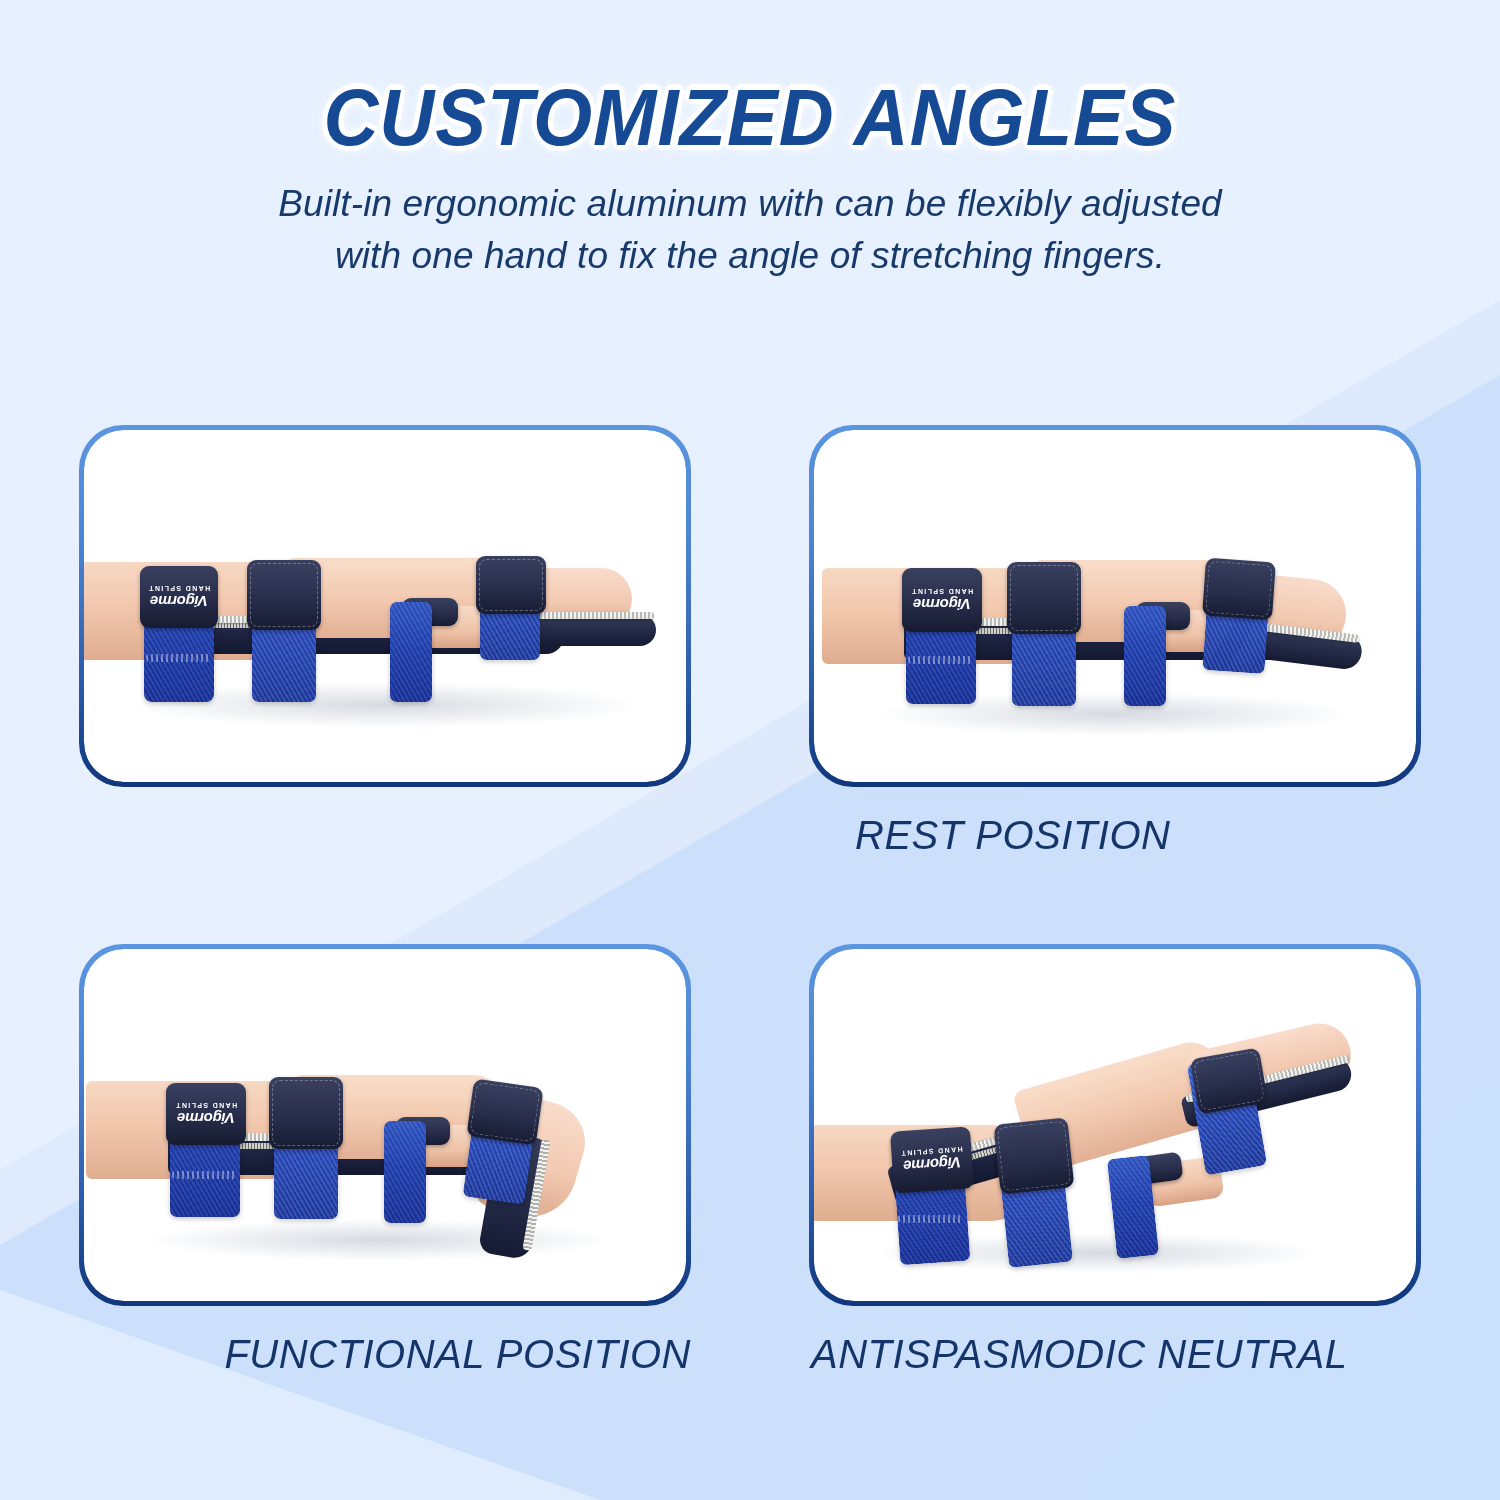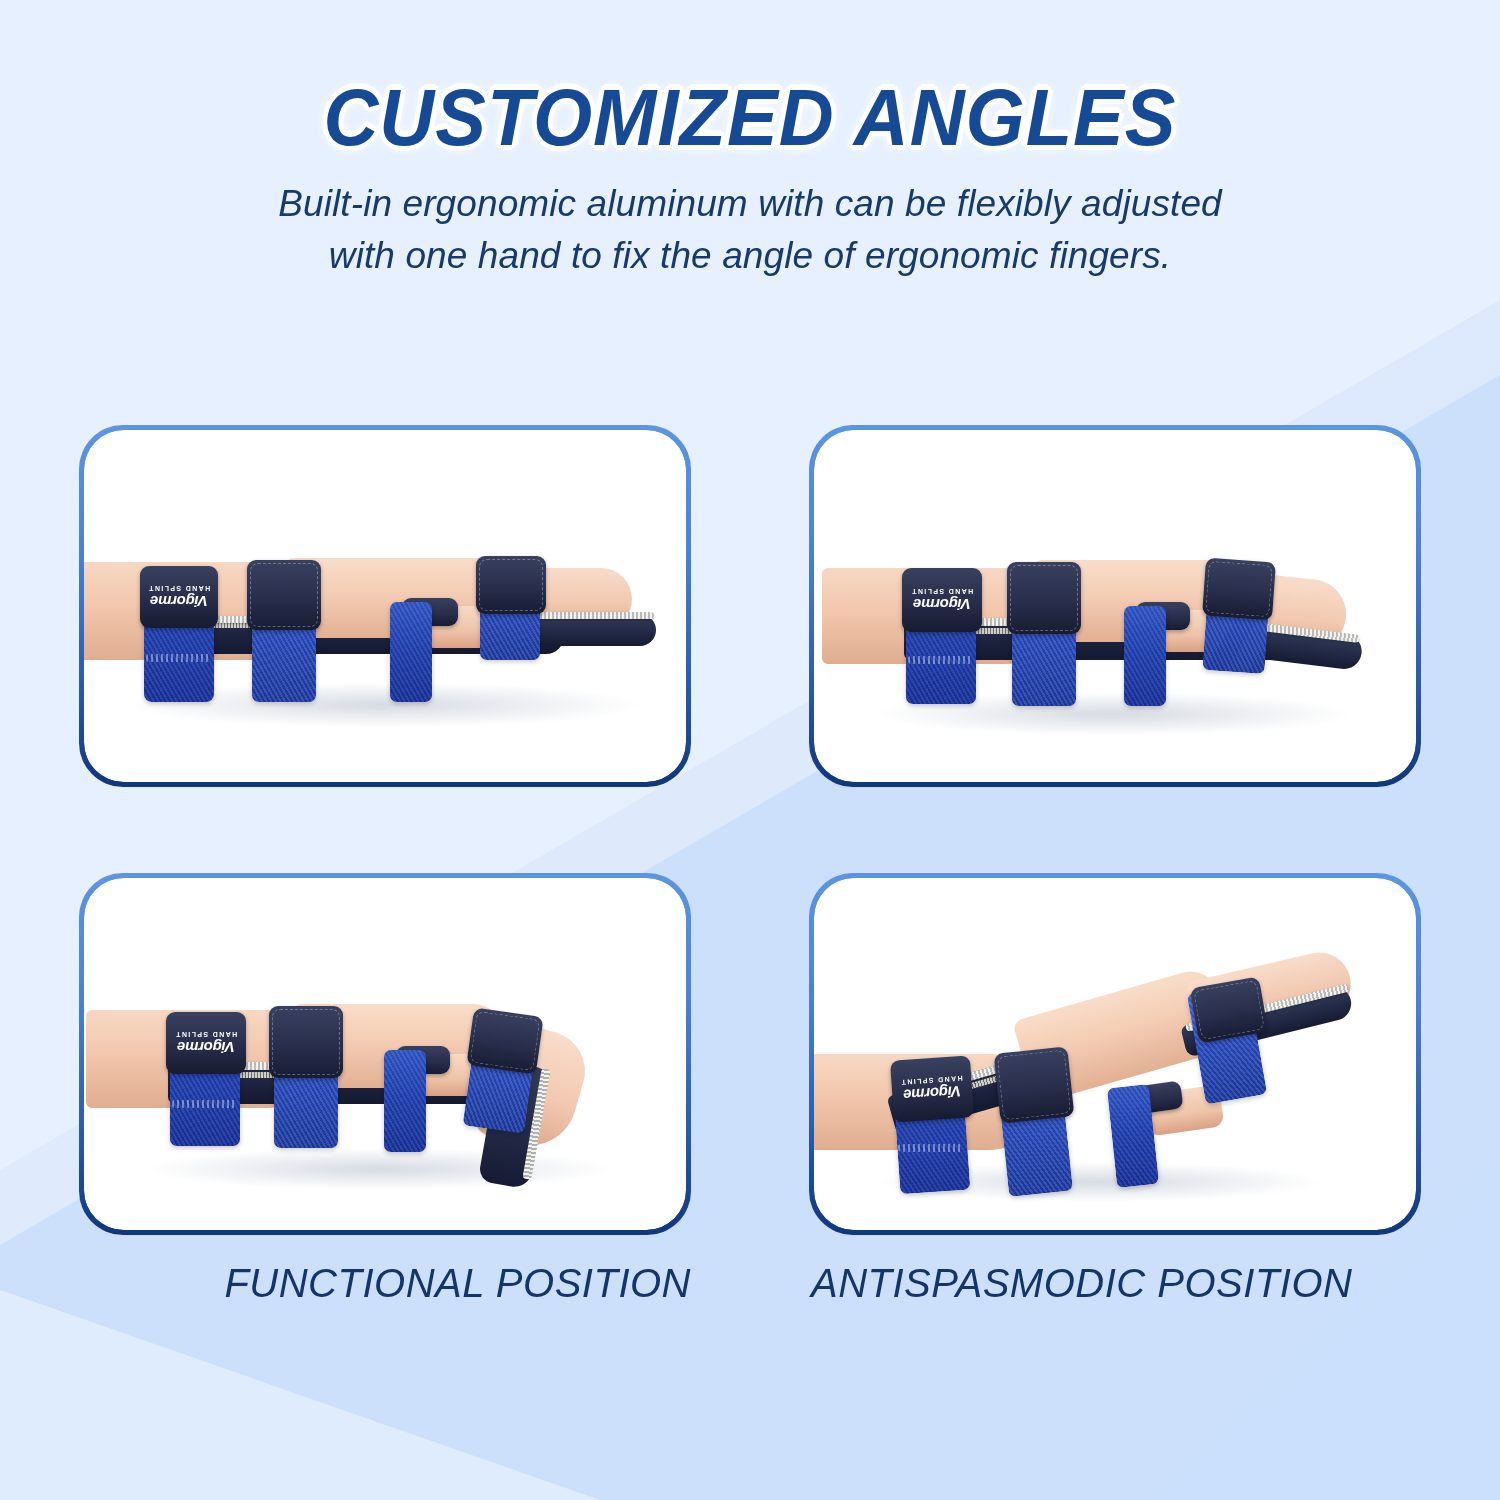--- a/index.html
+++ b/index.html
@@ -262,21 +262,21 @@
 <div id="bg-wedge-top"></div>
 <div id="bg-wedge-bottom"></div>
 <div id="bg-wedge-lower-left"></div>
 
 <div id="page">
 
   <div class="header">
     <div class="title">CUSTOMIZED ANGLES</div>
     <div class="subtitle">
       <span>Built-in ergonomic aluminum with can be flexibly adjusted</span>
-      <span>with one hand to fix the angle of ergonomic fingers.</span>
+      <span>with one hand to fix the angle of stretching fingers.</span>
     </div>
   </div>
 
   <div class="grid">
 
     <div class="row">
 
       <div class="cell">
         <div class="panel">
           <div class="photo">
@@ -353,20 +353,21 @@
                 <div class="tab-stitch"></div>
               </div>
               <div class="strap" style="left:310px;top:176px;width:42px;height:100px;"></div>
               <div class="strap-hi" style="left:392px;top:136px;width:62px;height:106px;transform:rotate(4deg);"></div>
               <div class="tab" style="left:390px;top:130px;width:70px;height:58px;transform:rotate(4deg);">
                 <div class="tab-stitch"></div>
               </div>
             </div>
           </div>
         </div>
+        <div class="caption cap-right">REST POSITION</div>
       </div>
     </div>
 
     <div class="row">
 
       <div class="cell">
         <div class="panel">
           <div class="photo">
             <div class="scene">
               <div class="shadow-soft" style="left:60px;top:270px;width:470px;height:42px;"></div>
@@ -434,18 +435,18 @@
                 <div class="tab-stitch"></div>
               </div>
               <div class="strap" style="left:298px;top:208px;width:42px;height:100px;transform:rotate(-6deg);"></div>
               <div class="strap-hi" style="left:382px;top:110px;width:62px;height:112px;transform:rotate(-10deg);"></div>
               <div class="tab" style="left:380px;top:104px;width:70px;height:56px;transform:rotate(-10deg);">
                 <div class="tab-stitch"></div>
               </div>
             </div>
           </div>
         </div>
-        <div class="caption cap-br">ANTISPASMODIC POSITION</div>
+        <div class="caption cap-br">ANTISPASMODIC NEUTRAL</div>
       </div>
     </div>
 
   </div>
 </div>
 
 </body></html>

